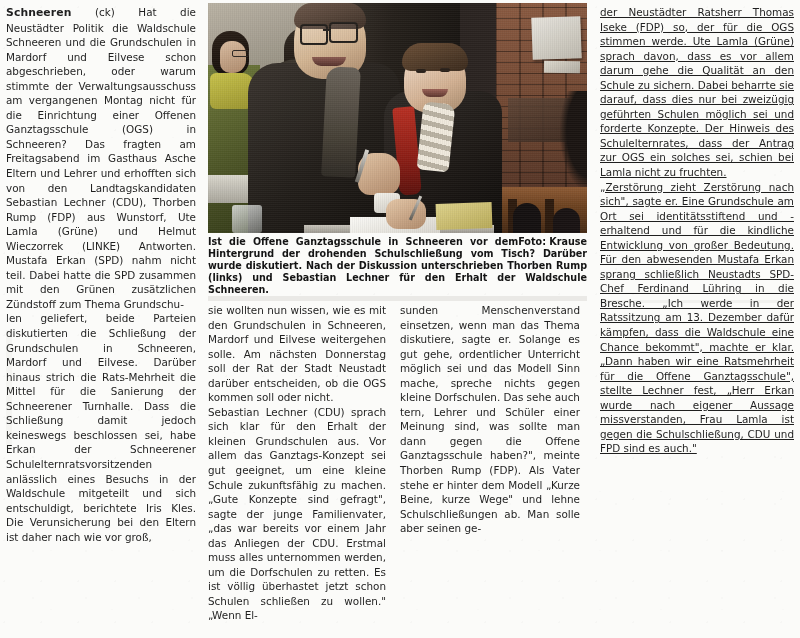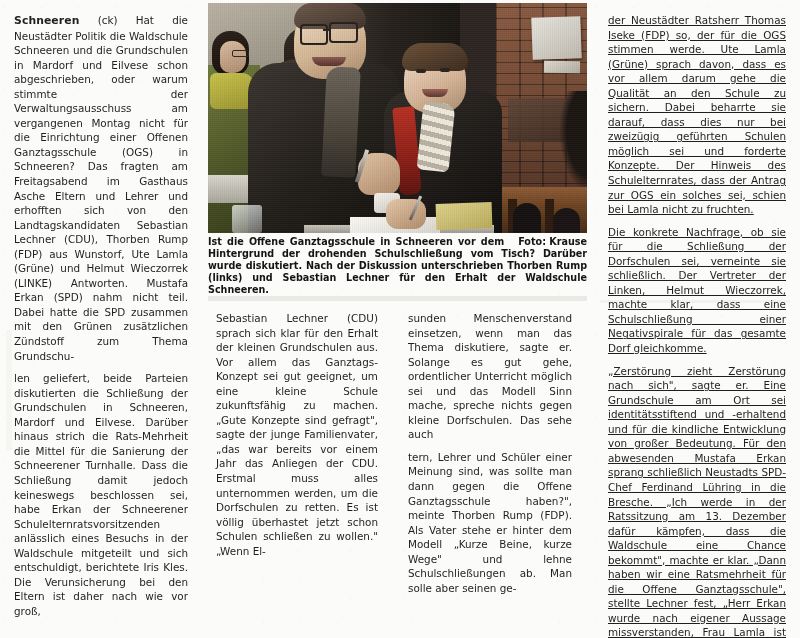--- a/index.html
+++ b/index.html
@@ -35,21 +35,21 @@
   .col {
     position: absolute;
     font-size: 10.4px;
     line-height: 14.55px;
     text-align: justify;
     text-justify: inter-word;
     color: #1f1f1f;
     hyphens: manual;
     -webkit-hyphens: manual;
   }
-  .col p { margin: 8px; }
+  .col p { margin: 0; }
   .col p + p { text-indent: 0; }
 
   .lead-city {
     font-weight: bold;
     font-size: 10.8px;
     letter-spacing: 0.1px;
   }
 
   
   #col1 { left: 6px;   top: 5px;   width: 190px; }
@@ -301,21 +301,20 @@
     width: 379px;
     font-size: 9.6px;
     line-height: 12.1px;
     font-weight: bold;
     color: #141414;
     text-align: justify;
   }
   #caption .credit {
     float: right;
     font-weight: bold;
-    padding-left: 14px;
   }
 
   
   .scan-smudge {
     position: absolute;
     background: rgba(120,118,110,0.13);
   }
   #sm1 { left: 208px; top: 296px; width: 379px; height: 5px; }
   #sm2 { left: 600px; top: 300px; width: 190px; height: 3px; opacity: .5; }
   #sm3 { left: 6px;   top: 330px; width: 6px;   height: 120px; opacity: .35; }
@@ -389,27 +388,27 @@
 
   <div id="caption">
     <span class="credit">Foto: Krause</span><span>Ist die Offene Ganztagsschule in Schneeren vor dem Hintergrund der drohenden Schulschließung vom Tisch? Darüber wurde diskutiert. Nach der Diskussion unterschrieben Thorben Rump (links) und Sebastian Lechner für den Erhalt der Waldschule Schneeren.</span>
   </div>
 
   <div class="scan-smudge" id="sm1"></div>
   <div class="scan-smudge" id="sm2"></div>
   <div class="scan-smudge" id="sm3"></div>
 
   <div class="col" id="col2">
+    <p>sie wollten nun wissen, wie es mit den Grundschulen in Schneeren, Mardorf und Eilvese weitergehen solle. Am nächsten Donnerstag soll der Rat der Stadt Neustadt darüber entscheiden, ob die OGS kommen soll oder nicht.</p>
     <p>Sebastian Lechner (CDU) sprach sich klar für den Erhalt der kleinen Grundschulen aus. Vor allem das Ganztags-Konzept sei gut geeignet, um eine kleine Schule zukunftsfähig zu machen. „Gute Konzepte sind gefragt", sagte der junge Familienvater, „das war bereits vor einem Jahr das Anliegen der CDU. Erstmal muss alles unternommen werden, um die Dorfschulen zu retten. Es ist völlig überhastet jetzt schon Schulen schließen zu wollen." „Wenn El-</p>
   </div>
 
   <div class="col" id="col3">
     <p>sunden Menschenverstand einsetzen, wenn man das Thema diskutiere, sagte er. Solange es gut gehe, ordentlicher Unterricht möglich sei und das Modell Sinn mache, spreche nichts gegen kleine Dorfschulen. Das sehe auch</p>
     <p>tern, Lehrer und Schüler einer Meinung sind, was sollte man dann gegen die Offene Ganztagsschule haben?", meinte Thorben Rump (FDP). Als Vater stehe er hinter dem Modell „Kurze Beine, kurze Wege" und lehne Schulschließungen ab. Man solle aber seinen ge-</p>
   </div>
 
   <div class="col" id="col4">
     <p>der Neustädter Ratsherr Thomas Iseke (FDP) so, der für die OGS stimmen werde. Ute Lamla (Grüne) sprach davon, dass es vor allem darum gehe die Qualität an den Schule zu sichern. Dabei beharrte sie darauf, dass dies nur bei zweizügig geführten Schulen möglich sei und forderte Konzepte. Der Hinweis des Schulelternrates, dass der Antrag zur OGS ein solches sei, schien bei Lamla nicht zu fruchten.</p>
-    <p>Die konkrete Nachfrage, ob sie für die Schließung der Dorfschulen sei, verneinte sie schließlich. Der Vertreter der Linken, Helmut Wieczorrek, machte klar, dass eine Schulschließung einer Negativspirale für das gesamte Dorf gleichkomme.</p>
     <p>„Zerstörung zieht Zerstörung nach sich", sagte er. Eine Grundschule am Ort sei identitätsstiftend und -erhaltend und für die kindliche Entwicklung von großer Bedeutung. Für den abwesenden Mustafa Erkan sprang schließlich Neustadts SPD-Chef Ferdinand Lühring in die Bresche. „Ich werde in der Ratssitzung am 13. Dezember dafür kämpfen, dass die Waldschule eine Chance bekommt", machte er klar. „Dann haben wir eine Ratsmehrheit für die Offene Ganztagsschule", stellte Lechner fest, „Herr Erkan wurde nach eigener Aussage missverstanden, Frau Lamla ist gegen die Schulschließung, CDU und FPD sind es auch."</p>
   </div>
 
 </div>
 
 </body></html>

